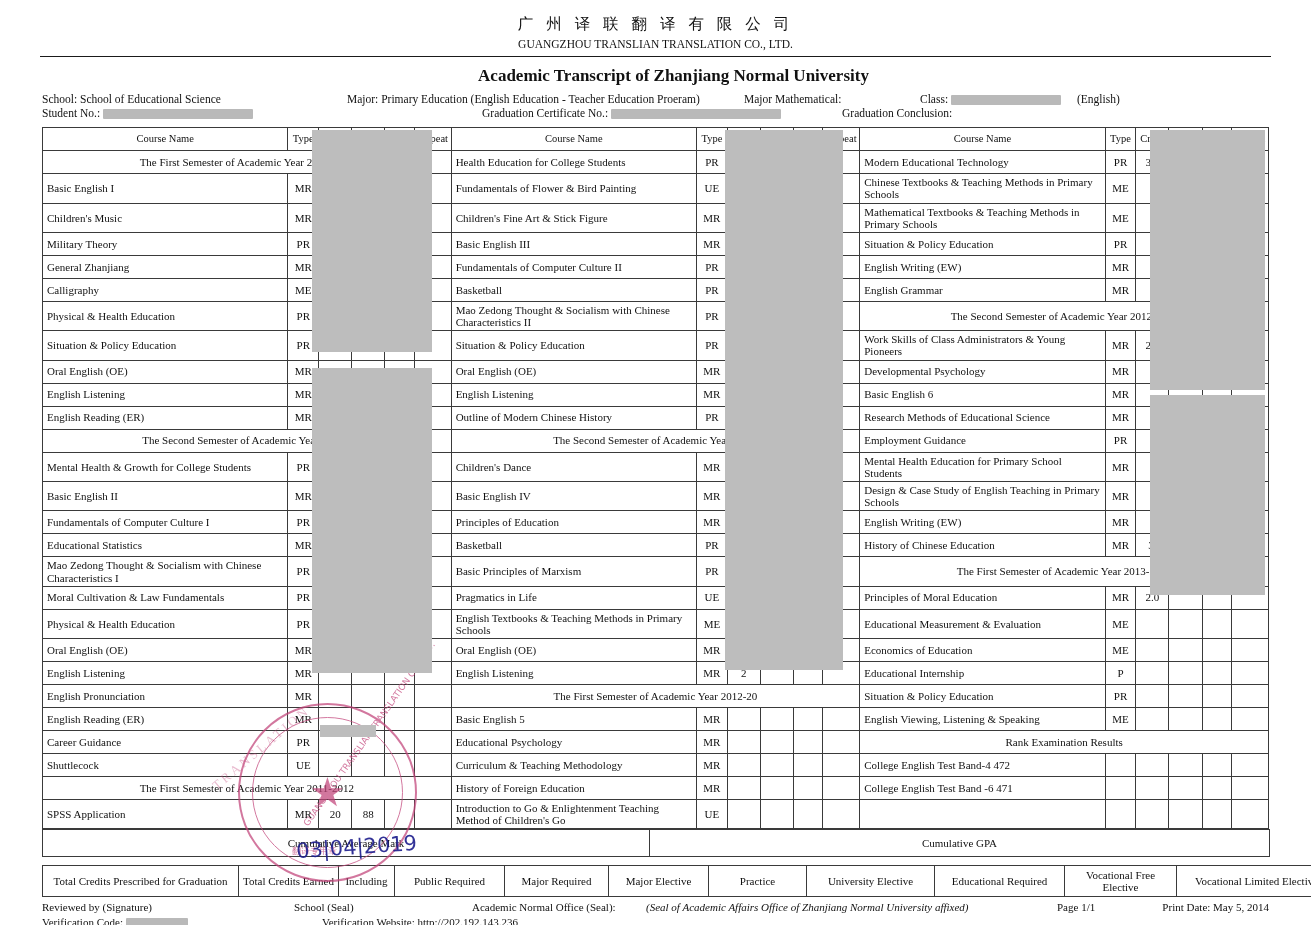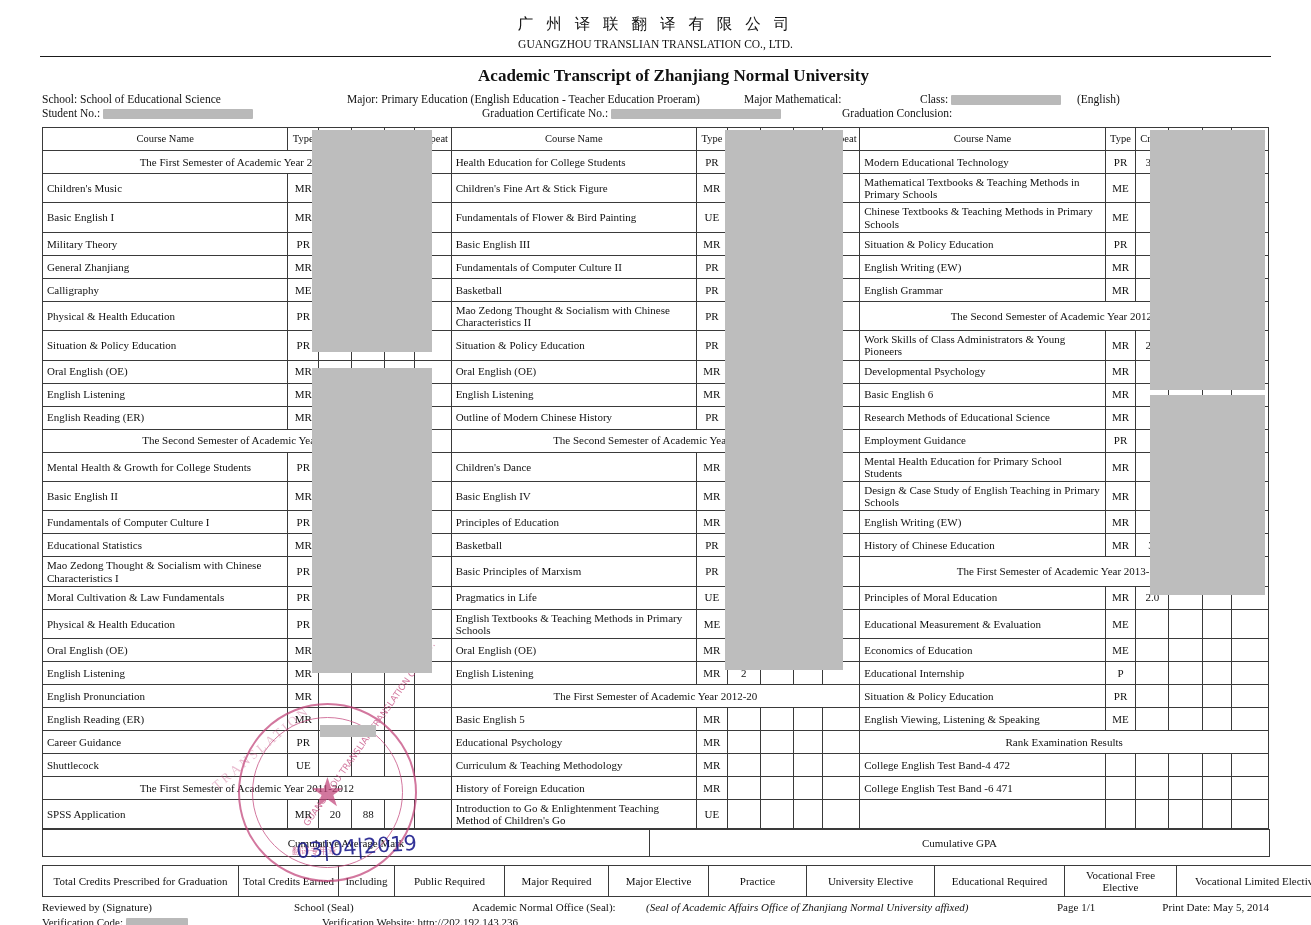--- a/index.html
+++ b/index.html
@@ -202,53 +202,53 @@
           <td class="c"></td>
           <td class="c"></td>
           <td class="name">Modern Educational Technology</td>
           <td class="c">PR</td>
           <td class="c">3.0</td>
           <td class="c"></td>
           <td class="c"></td>
           <td class="c"></td>
         </tr>
         <tr>
-          <td class="name">Children's Music</td>
-          <td class="c">MR</td>
-          <td class="c"></td>
-          <td class="c"></td>
-          <td class="c"></td>
-          <td class="c"></td>
-          <td class="name">Children's Fine Art &amp; Stick Figure</td>
-          <td class="c">MR</td>
-          <td class="c"></td>
-          <td class="c"></td>
-          <td class="c"></td>
-          <td class="c"></td>
-          <td class="name" style="line-height: 1.1;">Mathematical Textbooks &amp; Teaching Methods in Primary Schools</td>
-          <td class="c">ME</td>
-          <td class="c"></td>
-          <td class="c"></td>
-          <td class="c"></td>
-          <td class="c"></td>
-        </tr>
-        <tr>
           <td class="name">Basic English I</td>
           <td class="c">MR</td>
           <td class="c"></td>
           <td class="c"></td>
           <td class="c"></td>
           <td class="c"></td>
           <td class="name">Fundamentals of Flower &amp; Bird Painting</td>
           <td class="c">UE</td>
           <td class="c"></td>
           <td class="c"></td>
           <td class="c"></td>
           <td class="c"></td>
           <td class="name">Chinese Textbooks &amp; Teaching Methods in Primary Schools</td>
+          <td class="c">ME</td>
+          <td class="c"></td>
+          <td class="c"></td>
+          <td class="c"></td>
+          <td class="c"></td>
+        </tr>
+        <tr>
+          <td class="name">Children's Music</td>
+          <td class="c">MR</td>
+          <td class="c"></td>
+          <td class="c"></td>
+          <td class="c"></td>
+          <td class="c"></td>
+          <td class="name">Children's Fine Art &amp; Stick Figure</td>
+          <td class="c">MR</td>
+          <td class="c"></td>
+          <td class="c"></td>
+          <td class="c"></td>
+          <td class="c"></td>
+          <td class="name" style="line-height: 1.1;">Mathematical Textbooks &amp; Teaching Methods in Primary Schools</td>
           <td class="c">ME</td>
           <td class="c"></td>
           <td class="c"></td>
           <td class="c"></td>
           <td class="c"></td>
         </tr>
         <tr>
           <td class="name">Military Theory</td>
           <td class="c">PR</td>
           <td class="c"></td>

